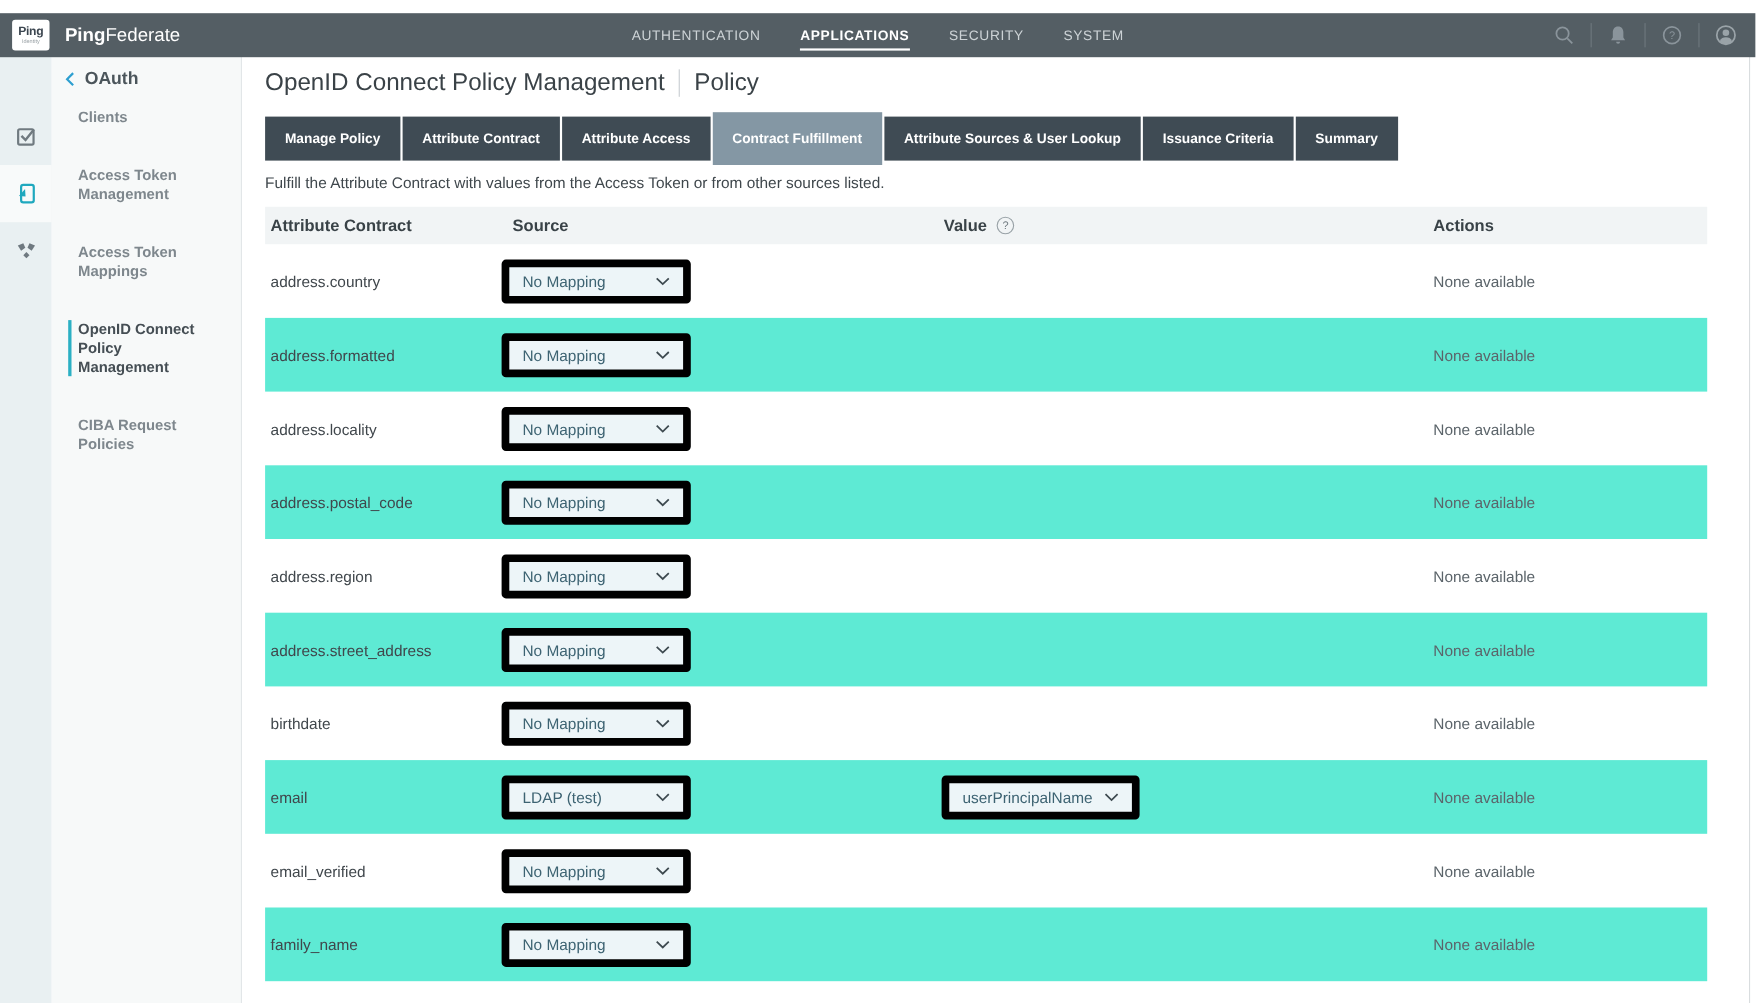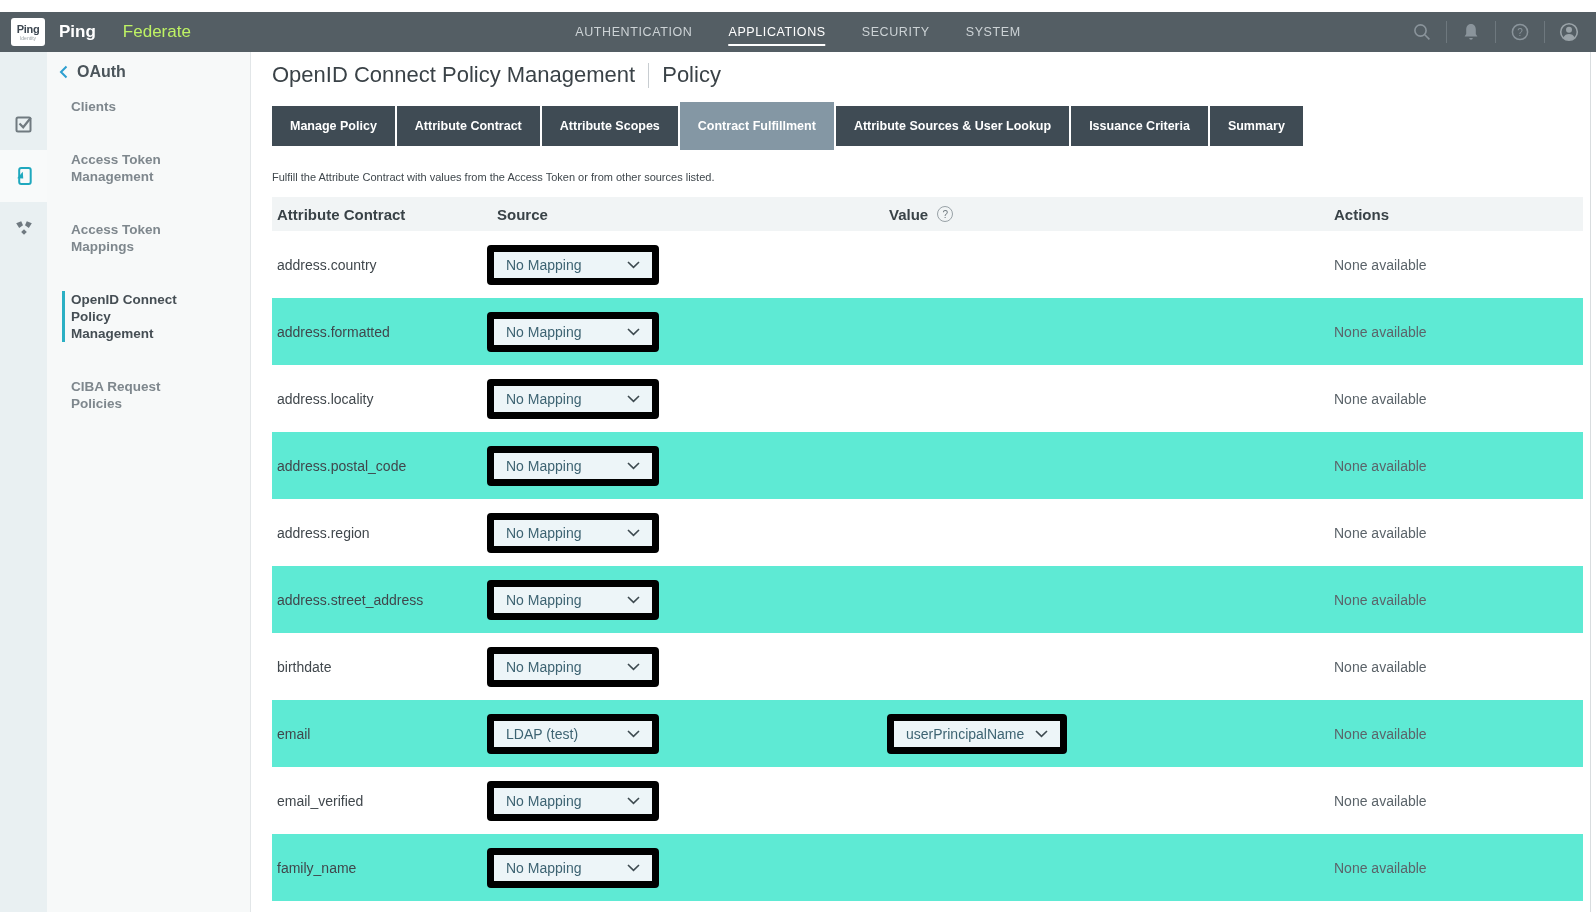--- a/index.html
+++ b/index.html
@@ -8,58 +8,58 @@
 
   
   .topbar { position:absolute; top:12px; left:0; width:1596px; height:40px; background:#545E64;
             display:flex; align-items:center; z-index:20; }
   .logo-box { width:34px; height:28px; background:#fff; border-radius:3px; margin-left:11px;
               display:flex; flex-direction:column; align-items:center; justify-content:center; cursor:pointer; }
   .logo-word { color:#3C4650; font-weight:bold; font-size:11px; line-height:11px; letter-spacing:-0.3px; }
   .logo-sub  { color:#9AA2A6; font-size:5px; line-height:6px; }
   .brand { margin-left:14px; font-size:17px; color:#fff; white-space:nowrap; }
   .brand-bold { font-weight:bold; color:#FFFFFF; }
-  .brand-light { font-weight:normal; color:#bef264;padding-left:27px; }
+  .brand-light { font-weight:normal; color:#ffffff; }
   .topnav { position:absolute; left:50%; transform:translateX(-50%); display:flex; gap:36px; height:40px; align-items:center; }
   .topnav-item { color:#CDD3D6; font-size:12.5px; letter-spacing:0.6px; line-height:40px; position:relative; cursor:pointer; white-space:nowrap; }
-  .topnav-item.active { color:#fff; font-weight:normal; }
+  .topnav-item.active { color:#fff; font-weight:bold; }
   .topnav-item.active::after { content:""; position:absolute; left:0; right:0; bottom:6px; height:2px; background:#fff; }
   .top-icons { margin-left:auto; display:flex; align-items:center; margin-right:8px; }
   .icon-btn { width:38px; height:26px; display:flex; align-items:center; justify-content:center; cursor:pointer; }
   .icon-divider { width:1px; height:22px; background:#6E787E; margin:0 5px; }
 
   
   .body-row { position:absolute; top:40px; left:0; width:1596px; height:872px; display:flex; }
 
   
   .icon-rail { width:47px; background:#E9F0F2; flex:none; }
   .rail-spacer { height:58px; }
   .rail-tile { height:52px; display:flex; align-items:center; justify-content:center; cursor:pointer; }
   .rail-tile.active { background:#F8FAFA; }
 
   
-  .sidebar { width:204px; background:#F7F9F9; border-right:1px solid #E2E6E8; flex:none; padding-top:22px; }
+  .sidebar { width:173px; background:#F7F9F9; border-right:1px solid #E2E6E8; flex:none; padding-top:22px; }
   .back-link { display:flex; align-items:center; gap:9px; padding-left:12px; color:#4B555B;
                font-size:16px; font-weight:bold; cursor:pointer; height:20px; }
   .side-items { margin-top:16px; display:flex; flex-direction:column; gap:36px; }
   .side-item { margin-left:24px; font-size:13.5px; font-weight:bold; color:#7E878D;
                line-height:17px; max-width:126px; cursor:pointer; }
   .side-item.active { margin-left:15px; border-left:3px solid #2BB0C4; padding-left:6px; color:#454E54; }
 
   
   .content { flex:1; padding:22px 0 0 21px; background:#fff; overflow:hidden; }
   .page-title { font-size:22px; font-weight:normal; color:#3A4247; display:flex; align-items:center; }
   .title-divider { width:1px; height:25px; background:#C8CDD1; margin:0 13px; }
 
   .tabs { display:flex; align-items:center; height:48px; margin-top:14px; }
   .tab { background:#3F4B54; color:#fff; font-size:12.5px; font-weight:bold; height:40px; line-height:40px;
          padding:0 18px; margin-right:2px; cursor:pointer; white-space:nowrap;text-align:center; }
   .tab.active { background:#8497A4; height:48px; line-height:48px; }
 
-  .description { margin-top:21px; font-size:11px; color:#3F474C; }
+  .description { margin-top:8px; font-size:14px; color:#3F474C; }
 
   .table { margin-top:14px; width:1311px; }
   .thead, .row { display:grid; grid-template-columns:215px 400px 445px 1fr; align-items:center; }
   .thead { background:#F1F4F5; height:34px; }
   .th { font-size:15px; font-weight:bold; color:#394247; padding-left:5px; display:flex; align-items:center; }
   .th-source { padding-left:10px; }
   .th-value, .th-actions { padding-left:2px; }
   .help-circle { width:16px; height:16px; border:1px solid #99A2A7; border-radius:50%; font-size:10px;
                  color:#6F797F; display:flex; align-items:center; justify-content:center; margin-left:9px;
                  font-weight:normal; cursor:pointer; }
@@ -170,21 +170,21 @@
   <main class="content">
     <h1 class="page-title">
       <span>OpenID Connect Policy Management</span>
       <span class="title-divider"></span>
       <span>Policy</span>
     </h1>
 
     <div class="tabs">
         <div class="tab">Manage Policy</div>
         <div class="tab">Attribute Contract</div>
-        <div class="tab">Attribute Scopes</div>
+        <div class="tab">Attribute Access</div>
         <div class="tab active">Contract Fulfillment</div>
         <div class="tab">Attribute Sources &amp; User Lookup</div>
         <div class="tab">Issuance Criteria</div>
         <div class="tab">Summary</div>
       </div>
 
     <p class="description">Fulfill the Attribute Contract with values from the Access Token or from other sources listed.</p>
 
     <div class="table">
       <div class="thead">

